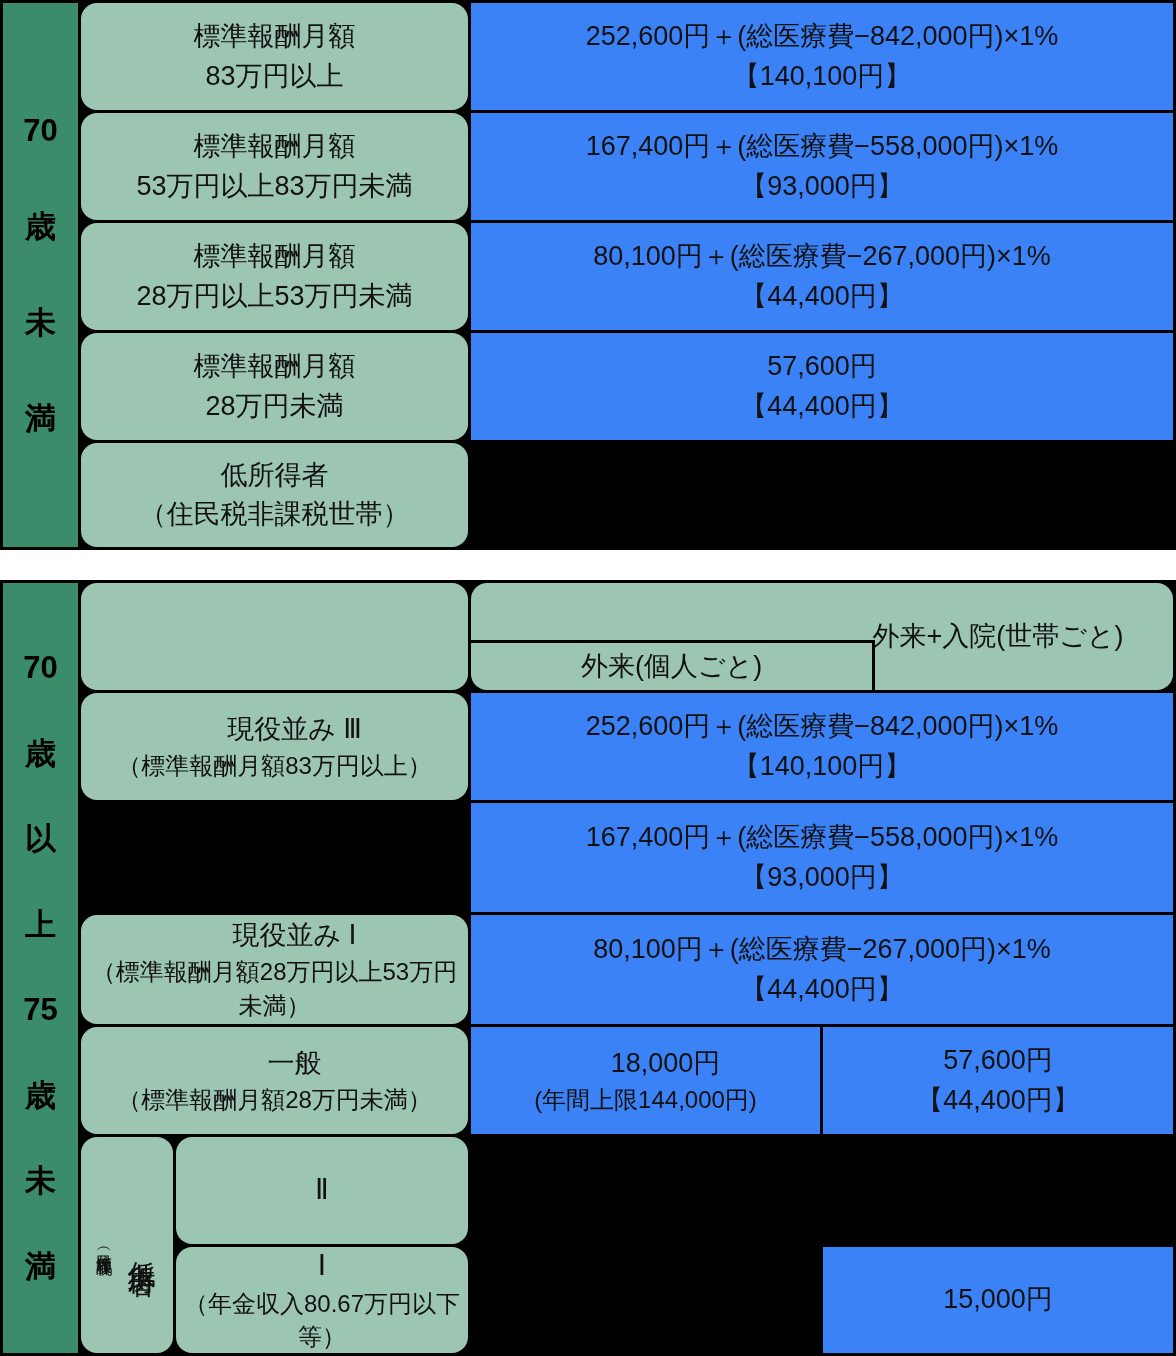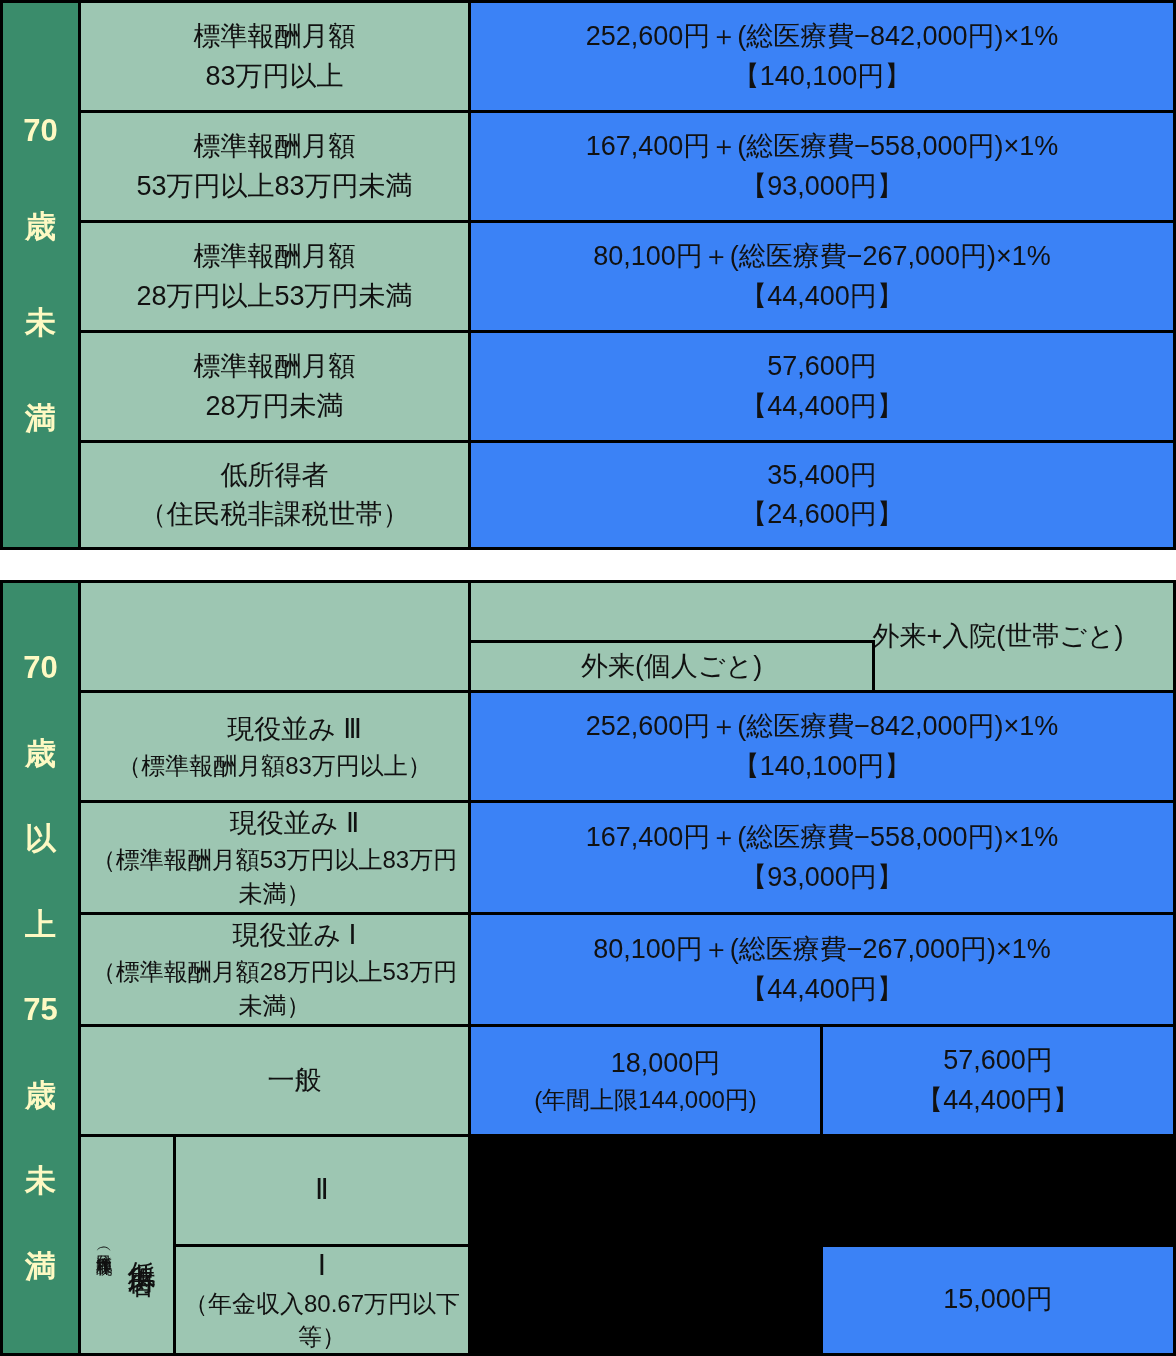--- a/index.html
+++ b/index.html
@@ -34,25 +34,25 @@
     display: flex;
     flex-direction: column;
     align-items: center;
     justify-content: center;
     text-align: center;
     white-space: pre-line;
     overflow: hidden;
     font-size: 27px;
     line-height: 1.45;
   }
-  .green { background: var(--cell_green, #9DC6B2); }
+  .green { background: var(--cell_green, #9DC6B2); border-radius: 16px; }
   .white { background: #3b82f6; }
   .side {
     background: var(--sidebar_green, #3A8C6B);
-    color: #fef9c3;
+    color: #000000;
     font-weight: bold;
     font-size: 31px;
   }
   .stack-t1 { line-height: 1.55; }
   .stack-t2 { line-height: 1.38; }
   .cat-sub, .val-sub { font-size: 24px; line-height: 1.4; }
   .cat-main, .val-main { font-size: 27px; line-height: 1.45; margin-left: 40px; }
   .header-val { position: relative; padding: 12px; }
   .outpatient-box {
     position: absolute;
@@ -114,22 +114,20 @@
   <div class="cell white" style="grid-column:3; grid-row:3;">80,100円＋(総医療費−267,000円)×1%
 【44,400円】</div>
 
   <div class="cell green" style="grid-column:2; grid-row:4;">標準報酬月額
 28万円未満</div>
   <div class="cell white" style="grid-column:3; grid-row:4;">57,600円
 【44,400円】</div>
 
   <div class="cell green" style="grid-column:2; grid-row:5;">低所得者
 （住民税非課税世帯）</div>
-  <div class="cell white" style="grid-column:3; grid-row:5;">35,400円
-【24,600円】</div>
 
 </div>
 
 <div class="tbl" id="t2">
 
   <div class="cell side" style="grid-column:1; grid-row:1/8;">
     <div class="stack-t2">
       <div>70</div>
       <div>歳</div>
       <div>以</div>
@@ -149,36 +147,33 @@
     </div>
   </div>
 
   <div class="cell green" style="grid-column:2/4; grid-row:2;">
     <div class="cat-main">現役並み Ⅲ</div>
     <div class="cat-sub">（標準報酬月額83万円以上）</div>
   </div>
   <div class="cell white" style="grid-column:4/6; grid-row:2;">252,600円＋(総医療費−842,000円)×1%
 【140,100円】</div>
 
-  <div class="cell green" style="grid-column:2/4; grid-row:3;">
-    <div class="cat-main">現役並み Ⅱ</div>
-    <div class="cat-sub">（標準報酬月額53万円以上83万円未満）</div>
-  </div>
   <div class="cell white" style="grid-column:4/6; grid-row:3;">167,400円＋(総医療費−558,000円)×1%
 【93,000円】</div>
 
   <div class="cell green" style="grid-column:2/4; grid-row:4;align-items:center;">
     <div class="cat-main">現役並み Ⅰ</div>
     <div class="cat-sub">（標準報酬月額28万円以上53万円未満）</div>
   </div>
   <div class="cell white" style="grid-column:4/6; grid-row:4;">80,100円＋(総医療費−267,000円)×1%
 【44,400円】</div>
 
   <div class="cell green" style="grid-column:2/4; grid-row:5;">
     <div class="cat-main">一般</div>
+    <div class="cat-sub">（標準報酬月額28万円未満）</div>
   </div>
   <div class="cell white" style="grid-column:4; grid-row:5;">
     <div class="val-main">18,000円</div>
     <div class="val-sub">(年間上限144,000円)</div>
   </div>
   <div class="cell white" style="grid-column:5; grid-row:5;">57,600円
 【44,400円】</div>
 
   <div class="cell green low-label-cell" style="grid-column:2; grid-row:6/8;">
     <div class="vlabel low-main">低所得者</div>

